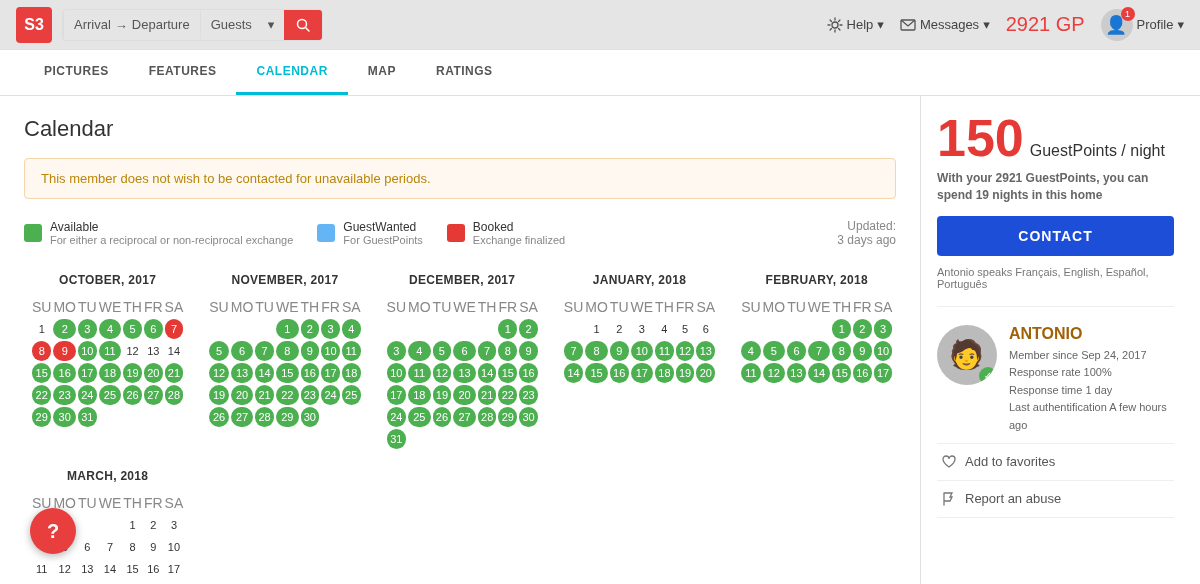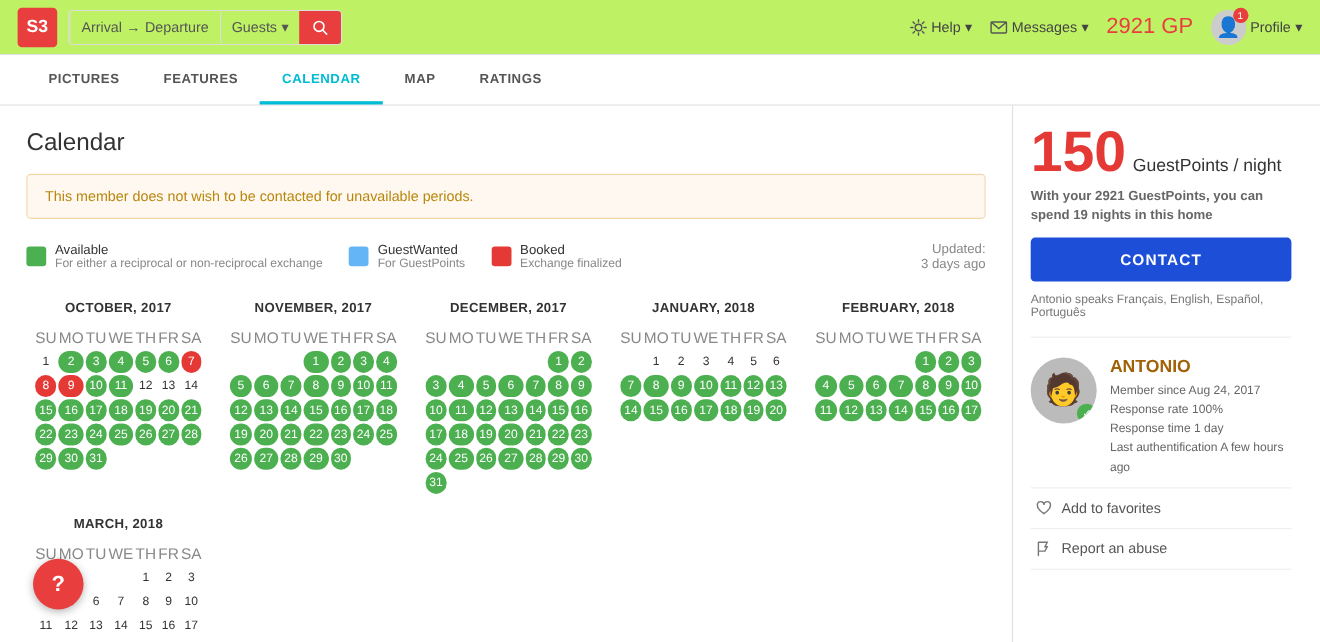--- a/index.html
+++ b/index.html
@@ -2,21 +2,21 @@
 <html><head>
   <meta charset="utf-8">
   <style>
     * { box-sizing: border-box; margin: 0; padding: 0; }
     body { font-family: Arial, sans-serif; font-size: 13px; color: #333; background: #fff; }
 
     
     .top-nav {
       display: flex; align-items: center; padding: 0 16px;
       height: 50px; border-bottom: 1px solid #e0e0e0;
-      background: #bef264; position: relative; z-index: 10;
+      background: #e5e5e5; position: relative; z-index: 10;
     }
     .logo {
       width: 36px; height: 36px; background: #e83e3e; border-radius: 4px;
       display: flex; align-items: center; justify-content: center;
       color: #fff; font-weight: bold; font-size: 16px; margin-right: 10px; flex-shrink: 0;
     }
     .search-bar {
       display: flex; align-items: center; border: 1px solid #ddd;
       border-radius: 4px; overflow: hidden; margin-right: auto;
     }
@@ -24,21 +24,21 @@
       border: none; outline: none; padding: 6px 10px; font-size: 13px;
       width: 160px; color: #555;
     }
     .search-bar .divider { width: 1px; background: #ddd; height: 28px; }
     .search-bar .arrival-dep {
       padding: 6px 10px; font-size: 13px; color: #555;
       display: flex; align-items: center; gap: 4px;
     }
     .search-bar .guests-btn {
       padding: 6px 10px; font-size: 13px; color: #555;
-      display: flex; align-items: center; gap: 4px; cursor: pointer;
+      display: flex; align-items: center; gap: 16px; cursor: pointer;
       border: none; background: none;
     }
     .search-btn {
       background: #e83e3e; border: none; padding: 8px 12px; cursor: pointer;
       display: flex; align-items: center; justify-content: center;
     }
     .nav-right { display: flex; align-items: center; gap: 16px; margin-left: 16px; }
     .nav-item {
       display: flex; align-items: center; gap: 4px;
       font-size: 13px; color: #444; cursor: pointer;
@@ -522,21 +522,21 @@
     <hr class="host-divider">
 
     <div class="host-block">
       <div class="host-avatar">
         🧑
         <div class="host-verified">✓</div>
       </div>
       <div class="host-info">
         <div class="host-name">ANTONIO</div>
         <div class="host-meta">
-          <div>Member since Aug 24, 2017</div>
+          <div>Member since Sep 24, 2017</div>
           <div>Response rate 100%</div>
           <div>Response time 1 day</div>
           <div>Last authentification A few hours ago</div>
         </div>
       </div>
     </div>
 
     <div class="action-row">
       <svg width="16" height="16" viewBox="0 0 16 16" fill="none">
         <path d="M8 13S2 9 2 5a3 3 0 016 0 3 3 0 016 0c0 4-6 8-6 8z" stroke="#777" stroke-width="1.3" fill="none"></path>

